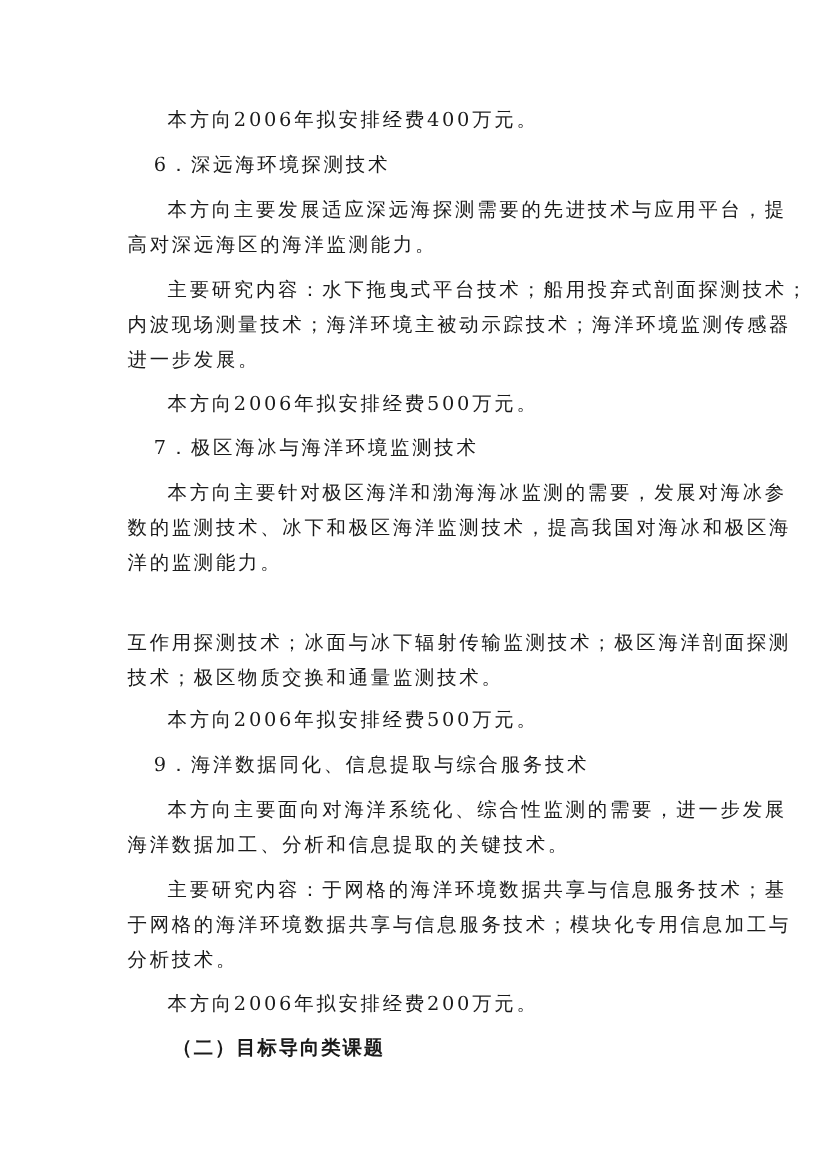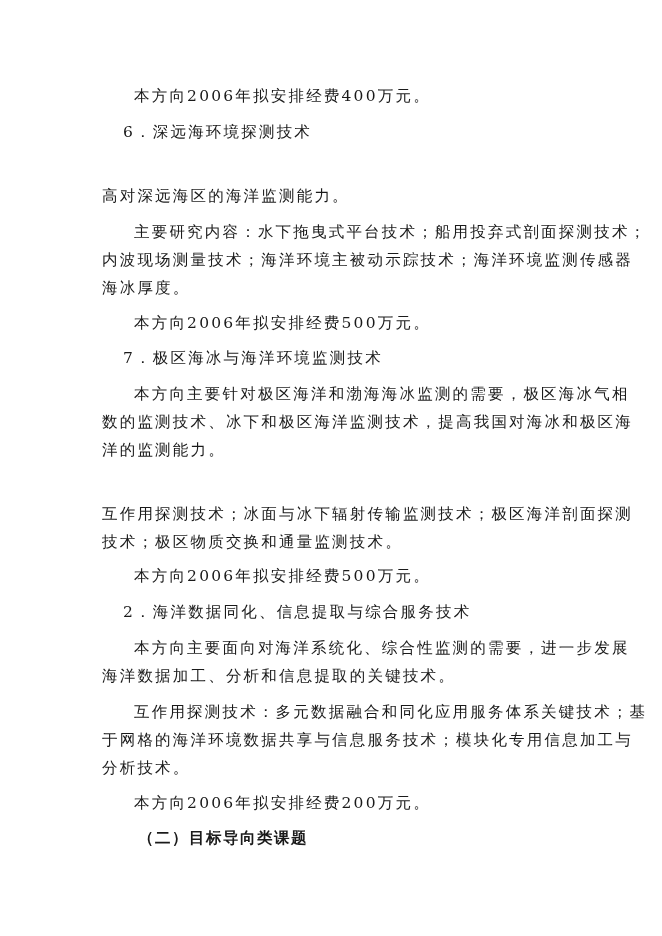--- a/index.html
+++ b/index.html
@@ -16,33 +16,34 @@
     .indent { left: 134px; }
     .heading { left: 123px; }
     .bold { font-weight: bold; font-family: "DejaVu Sans", "Liberation Sans", sans-serif; letter-spacing: 1.5px; left: 138px; }
   </style>
 </head>
 <body>
 
 <div class="page">
   <div class="line indent" style="top:86px">本方向2006年拟安排经费400万元。</div>
   <div class="line heading" style="top:122px">6．深远海环境探测技术</div>
+  <div class="line indent" style="top:158px">本方向主要发展适应深远海探测需要的先进技术与应用平台，提</div>
   <div class="line" style="top:186px">高对深远海区的海洋监测能力。</div>
   <div class="line" style="top:250px">内波现场测量技术；海洋环境主被动示踪技术；海洋环境监测传感器</div>
   <div class="line indent" style="top:222px">主要研究内容：水下拖曳式平台技术；船用投弃式剖面探测技术；</div>
-  <div class="line" style="top:278px">海冰厚度。</div>
+  <div class="line" style="top:278px">进一步发展。</div>
   <div class="line indent" style="top:313px">本方向2006年拟安排经费500万元。</div>
   <div class="line heading" style="top:348px">7．极区海冰与海洋环境监测技术</div>
-  <div class="line indent" style="top:384px">本方向主要针对极区海洋和渤海海冰监测的需要，极区海冰气相</div>
+  <div class="line indent" style="top:384px">本方向主要针对极区海洋和渤海海冰监测的需要，发展对海冰参</div>
   <div class="line" style="top:412px">数的监测技术、冰下和极区海洋监测技术，提高我国对海冰和极区海</div>
   <div class="line" style="top:440px">洋的监测能力。</div>
   <div class="line" style="top:532px">技术；极区物质交换和通量监测技术。</div>
   <div class="line" style="top:504px">互作用探测技术；冰面与冰下辐射传输监测技术；极区海洋剖面探测</div>
   <div class="line indent" style="top:566px">本方向2006年拟安排经费500万元。</div>
-  <div class="line heading" style="top:602px">2．海洋数据同化、信息提取与综合服务技术</div>
+  <div class="line heading" style="top:602px">9．海洋数据同化、信息提取与综合服务技术</div>
   <div class="line indent" style="top:638px">本方向主要面向对海洋系统化、综合性监测的需要，进一步发展</div>
   <div class="line" style="top:666px">海洋数据加工、分析和信息提取的关键技术。</div>
-  <div class="line indent" style="top:702px">互作用探测技术：多元数据融合和同化应用服务体系关键技术；基</div>
+  <div class="line indent" style="top:702px">主要研究内容：于网格的海洋环境数据共享与信息服务技术；基</div>
   <div class="line" style="top:730px">于网格的海洋环境数据共享与信息服务技术；模块化专用信息加工与</div>
   <div class="line" style="top:758px">分析技术。</div>
   <div class="line indent" style="top:793px">本方向2006年拟安排经费200万元。</div>
   <div class="line bold" style="top:828px">（二）目标导向类课题</div>
 </div>
 
 </body></html>

